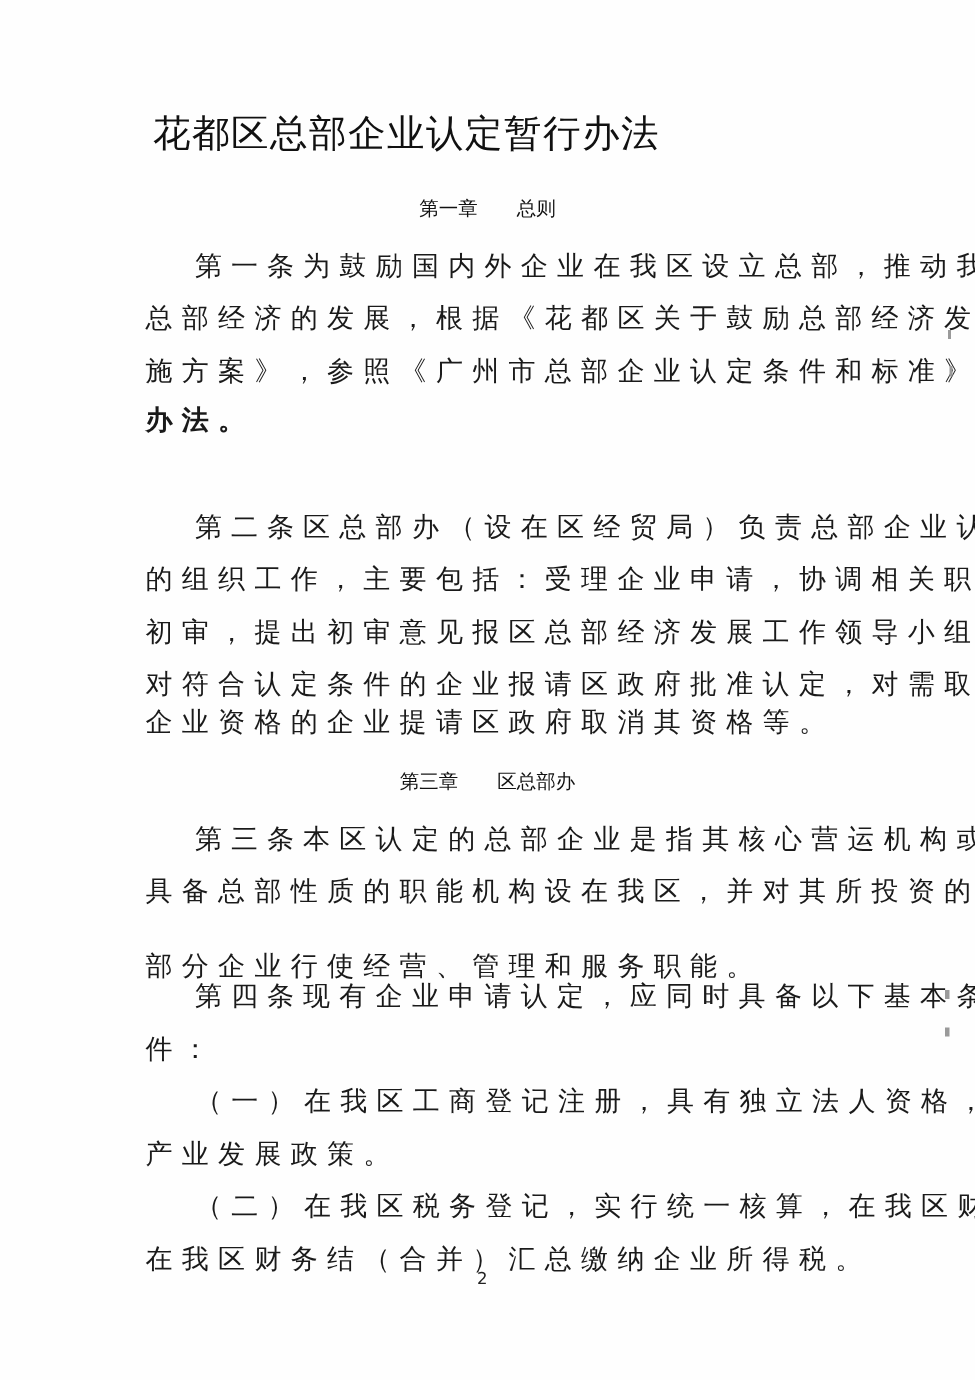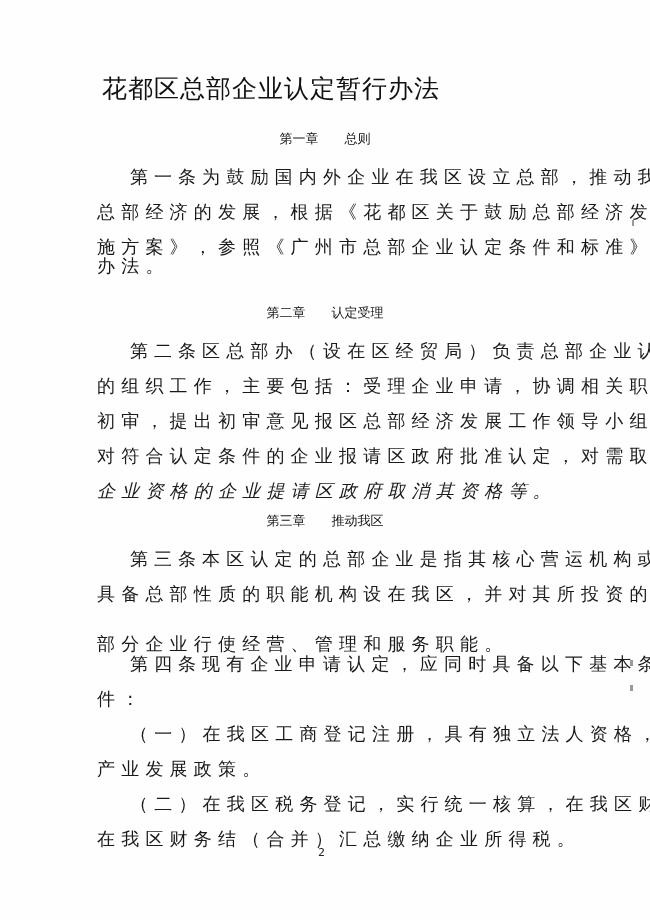--- a/index.html
+++ b/index.html
@@ -34,37 +34,34 @@
   <div class="title">花都区总部企业认定暂行办法</div>
 
   <div class="chapter" style="top:130px;">
     <span class="num">第一章</span><span>总则</span>
   </div>
 
   <div>
     <div class="line indent" style="top:165px;"><span class="art">第一条</span><span>为鼓励国内外企业在我区设立总部，推动我区</span></div>
     <div class="line" style="top:200px;">总部经济的发展，根据《花都区关于鼓励总部经济发展的实</div>
     <div class="line" style="top:235px;">施方案》，参照《广州市总部企业认定条件和标准》，制定本</div>
-    <div class="line" style="top:254px;">办法。</div>
+    <div class="line" style="top:268px;font-weight:bold;">办法。</div>
   </div>
 
-  <div class="chapter" style="top:304px;">
-    <span class="num">第二章</span><span>认定受理</span>
-  </div>
 
   <div>
     <div class="line indent" style="top:339px;"><span class="art">第二条</span><span>区总部办（设在区经贸局）负责总部企业认定</span></div>
     <div class="line" style="top:374px;">的组织工作，主要包括：受理企业申请，协调相关职能部门</div>
     <div class="line" style="top:409px;">初审，提出初审意见报区总部经济发展工作领导小组讨论，</div>
     <div class="line" style="top:444px;">对符合认定条件的企业报请区政府批准认定，对需取消总部</div>
-    <div class="line" style="top:479px;font-style:italic;">企业资格的企业提请区政府取消其资格等。</div>
+    <div class="line" style="top:469px;">企业资格的企业提请区政府取消其资格等。</div>
   </div>
 
   <div class="chapter" style="top:512px;">
-    <span class="num">第三章</span><span>推动我区</span>
+    <span class="num">第三章</span><span>区总部办</span>
   </div>
 
   <div>
     <div class="line indent" style="top:547px;"><span class="art">第三条</span><span>本区认定的总部企业是指其核心营运机构或</span></div>
     <div class="line" style="top:582px;">具备总部性质的职能机构设在我区，并对其所投资的全部或</div>
     <div class="line" style="top:632px;">部分企业行使经营、管理和服务职能。</div>
   </div>
 
   <div>
     <div class="line indent" style="top:652px;"><span class="art">第四条</span><span>现有企业申请认定，应同时具备以下基本条</span></div>

